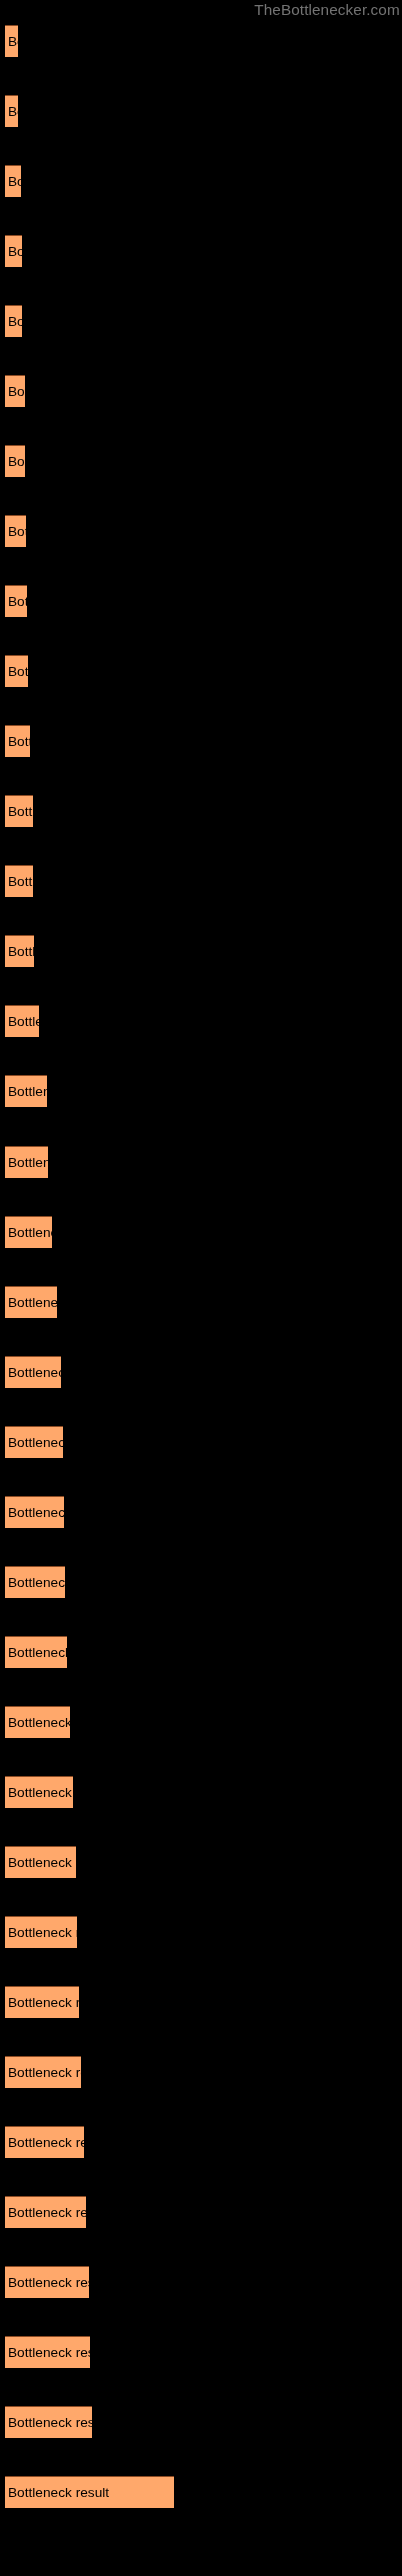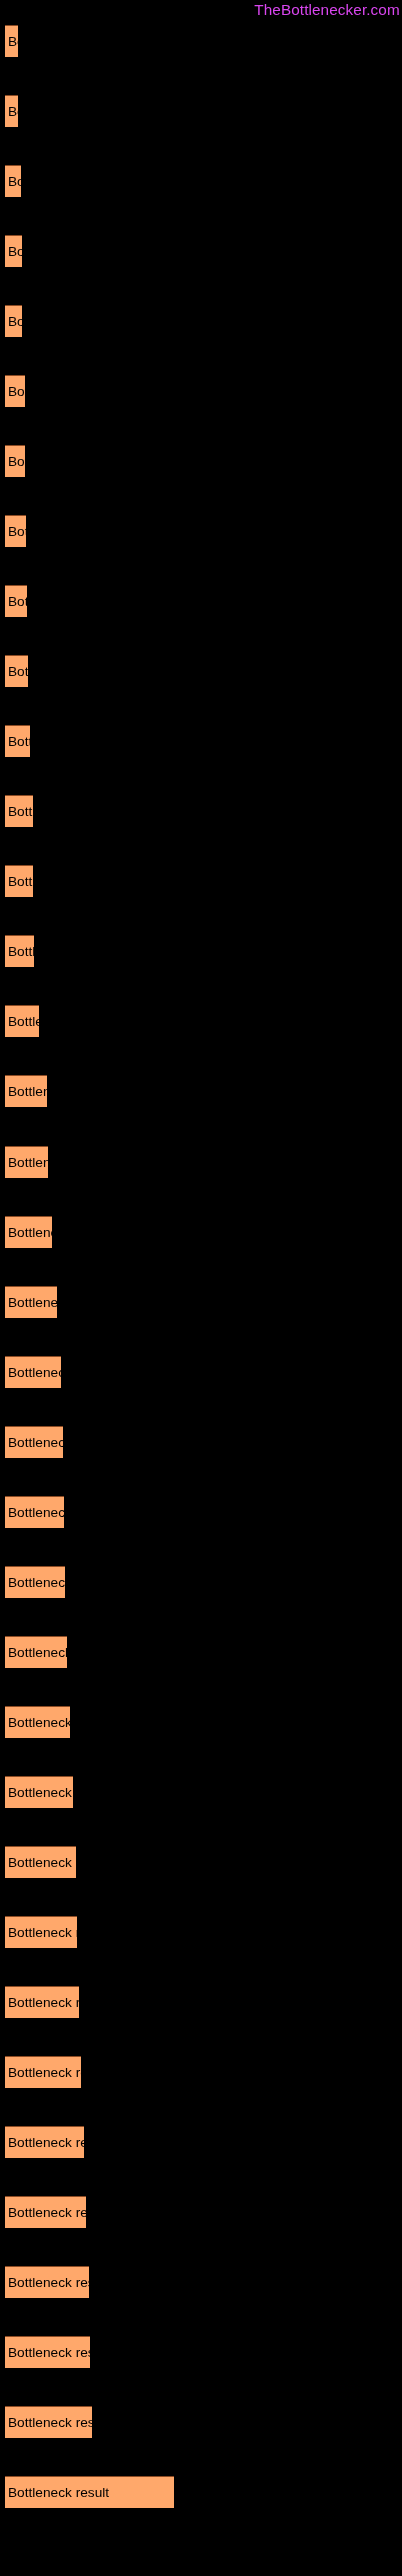--- a/index.html
+++ b/index.html
@@ -24,21 +24,21 @@
     height: 2576px;
     background: #000000;
   }
 
   .watermark {
     position: absolute;
     top: 0px;
     right: 3.2px;
     height: 19.3px;
     line-height: 19.3px;
-    color: #d946ef;
+    color: #737373;
     font-size: 15.3px;
     font-family: "Liberation Sans", sans-serif;
     letter-spacing: 0.1px;
     white-space: nowrap;
     user-select: none;
   }
 
   .bars-layer {
     position: absolute;
     left: 0;

